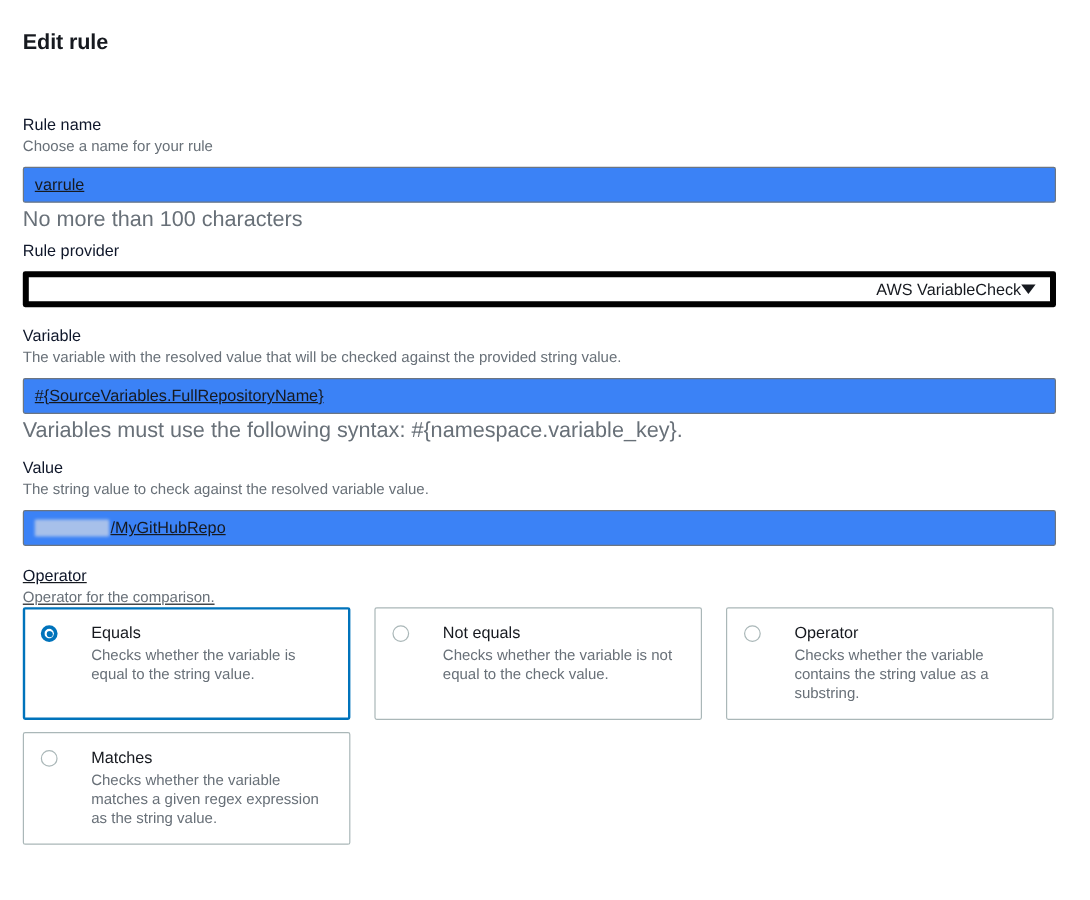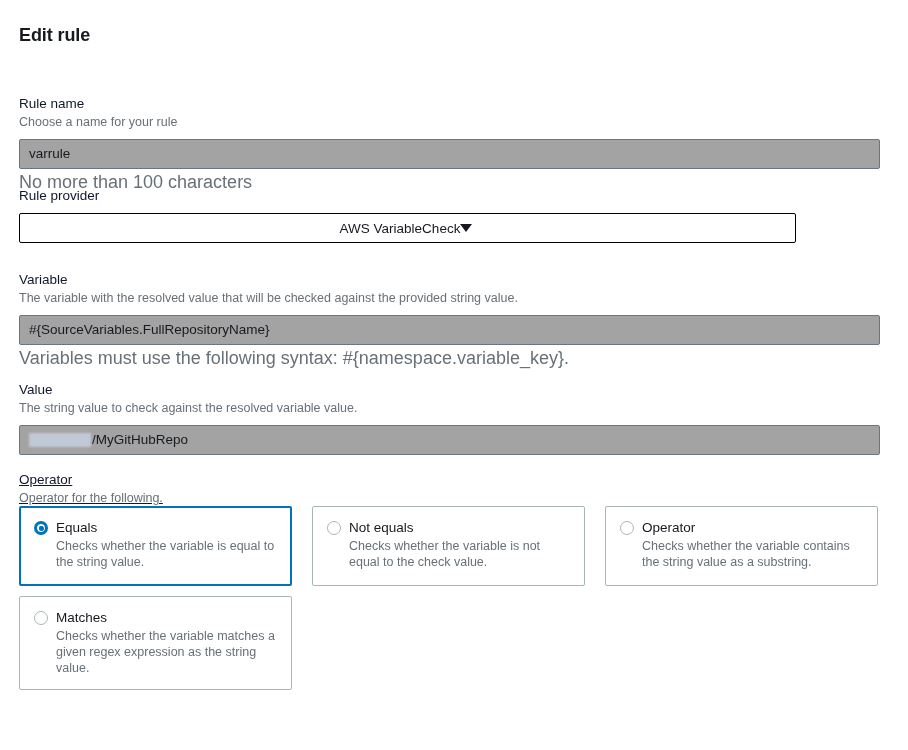--- a/index.html
+++ b/index.html
@@ -58,42 +58,43 @@
     line-height: 17px;
     margin: 5px 0 0 0;
   }
 
   .text-input {
     margin-top: 8px;
     width: 861px;
     height: 30px;
     border: 1px solid #6b7582;
     border-radius: 2px;
-    background: #a3a3a3;
+    background: #3b82f6;
     display: flex;
     align-items: center;
     padding: 0 9px;
     font-size: 13.5px;
     color: #16191f;
     line-height: 30px;
     white-space: nowrap;
     overflow: hidden;
+    text-decoration: underline;
   }
 
   
   .select-input {
     margin-top: 8px;
-    width: 777px;
+    width: 861px;
     height: 30px;
-    border: 1px solid #000000;
+    border: 5px solid #000000;
     border-radius: 2px;
     background: #ffffff;
     display: flex;
     align-items: center;
-    justify-content: center;
+    justify-content: flex-end;
     padding: 0 9px;
     font-size: 13.5px;
     color: #16191f;
   }
   .select-caret {
     width: 0;
     height: 0;
     margin-right: 3px;
     border-left: 6px solid transparent;
     border-right: 6px solid transparent;
@@ -129,21 +130,21 @@
   }
   .op-card {
     position: relative;
     width: 273px;
     border: 1px solid #aab7b8;
     border-radius: 2px;
     background: #ffffff;
     padding: 12px 14px 13px 14px;
     display: flex;
     align-items: flex-start;
-    gap: 8px;
+    gap: 28px;
   }
   .op-card.selected {
     border: 2px solid #0073bb;
     padding: 11px 13px 12px 13px;
   }
   .op-card.h1 { min-height: 80px; }
   .op-card.h2 { min-height: 94px; }
 
   .radio {
     flex: 0 0 auto;
@@ -193,21 +194,21 @@
 
   <div class="page-title">Edit rule</div>
 
   <div class="field" style="top:95px;">
     <div class="field-label">Rule name</div>
     <div class="field-desc">Choose a name for your rule</div>
     <div class="text-input" placeholder="">varrule</div>
     <div class="field-hint">No more than 100 characters</div>
   </div>
 
-  <div class="field" style="top:187px;">
+  <div class="field" style="top:200px;">
     <div class="field-label">Rule provider</div>
     <div class="select-input">
       <span>AWS VariableCheck</span>
       <span class="select-caret"></span>
     </div>
   </div>
 
   <div class="field" style="top:271px;">
     <div class="field-label">Variable</div>
     <div class="field-desc">The variable with the resolved value that will be checked against the provided string value.</div>
@@ -221,21 +222,21 @@
     <div class="text-input">
       <span class="value-row">
         <span class="redacted"></span>
         <span class="value-text">/MyGitHubRepo</span>
       </span>
     </div>
   </div>
 
   <div class="field" style="top:471px;text-decoration:underline;">
     <div class="field-label">Operator</div>
-    <div class="field-desc">Operator for the following.</div>
+    <div class="field-desc">Operator for the comparison.</div>
   </div>
 
   <div class="operator-group">
 
     <div class="operator-row">
 
       <div class="op-card selected h1">
         <span class="radio checked"></span>
         <div class="op-body">
           <div class="op-title">Equals</div>

